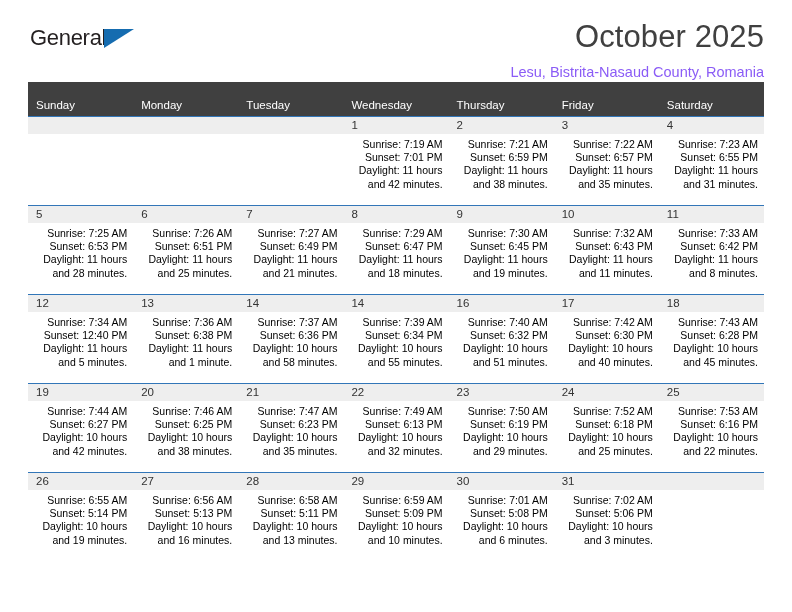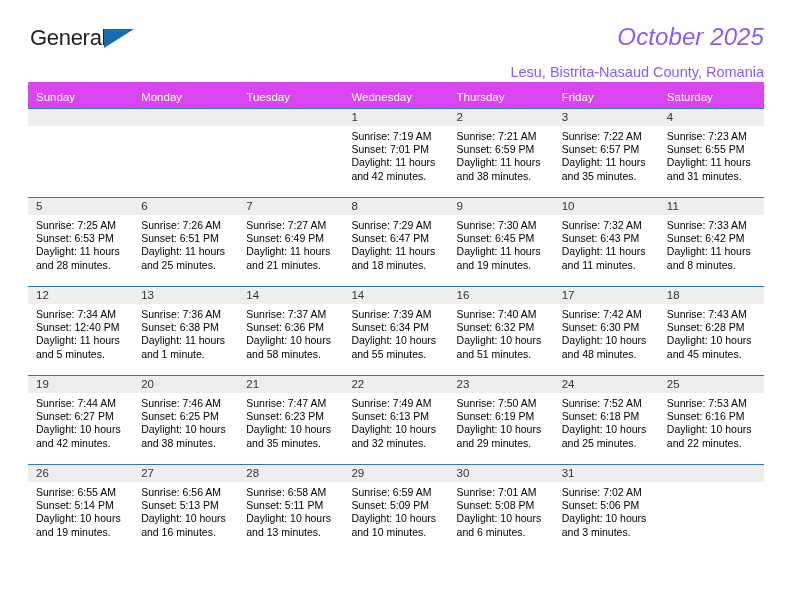--- a/index.html
+++ b/index.html
@@ -59,48 +59,47 @@
     width: 0;
     height: 0;
     border-left: 30px solid #156cb0;
     border-bottom: 19px solid transparent;
   }
   .title-block {
     text-align: right;
     padding-top: 0px;
   }
   .cal-title {
-    font-size: 24px;
+    font-size: 31px;
     font-weight: normal;
-    color: #8b5cf6;
+    color: #404040;
     line-height: 32px;
     letter-spacing: 0.1px;
-    font-style: italic;
   }
   .cal-subtitle {
     font-size: 14.5px;
     color: #8b5cf6;
     line-height: 18px;
     margin-top: 10px;
   }
 
   
   .calendar {
     width: 736px;
     border-collapse: collapse;
     table-layout: fixed;
     margin-top: 4px;
   }
   .calendar th {
-    background: #d946ef;
+    background: #404040;
     color: #ffffff;
     font-size: 11.5px;
     font-weight: normal;
     text-align: left;
-    padding: 9px 0 5px 8px;
+    padding: 17px 0 5px 8px;
     height: 21px;
     border: none;
   }
   .calendar td {
     vertical-align: top;
     height: 89px;
     padding: 0;
     border: none;
     position: relative;
   }
@@ -118,20 +117,21 @@
     padding: 1px 0 0 8px;
     font-size: 11.5px;
     color: #333333;
     line-height: 15px;
   }
   .cell-body {
     padding: 4px 6px 0 8px;
     font-size: 10.5px;
     line-height: 13.2px;
     color: #000000;
+    text-align: right;
   }
   .cell-body div { white-space: normal; }
 </style>
 </head>
 <body>
 
 <div class="page">
 
   <div class="header">
 
@@ -356,21 +356,21 @@
               </div>
             </div>
           </td>
           <td>
             <div class="cell">
               <div class="daynum-bar">17</div>
               <div class="cell-body">
                 <div>Sunrise: 7:42 AM</div>
                 <div>Sunset: 6:30 PM</div>
                 <div>Daylight: 10 hours</div>
-                <div>and 48 minutes.</div>
+                <div>and 40 minutes.</div>
               </div>
             </div>
           </td>
           <td>
             <div class="cell">
               <div class="daynum-bar">18</div>
               <div class="cell-body">
                 <div>Sunrise: 7:43 AM</div>
                 <div>Sunset: 6:28 PM</div>
                 <div>Daylight: 10 hours</div>

